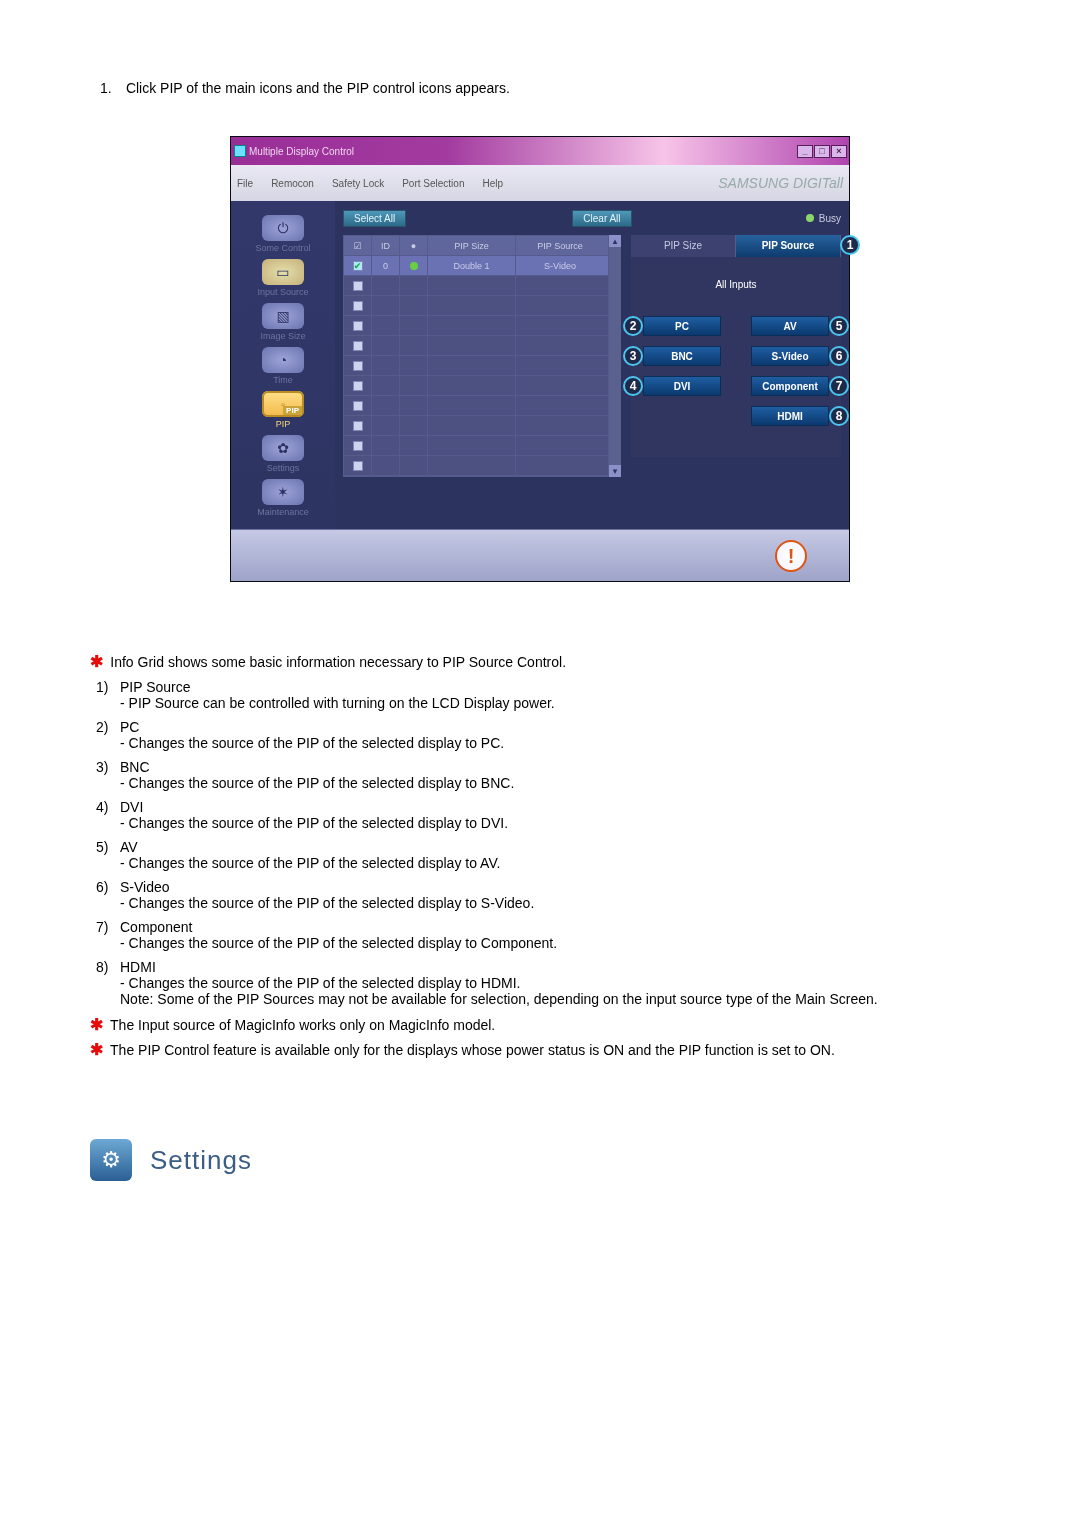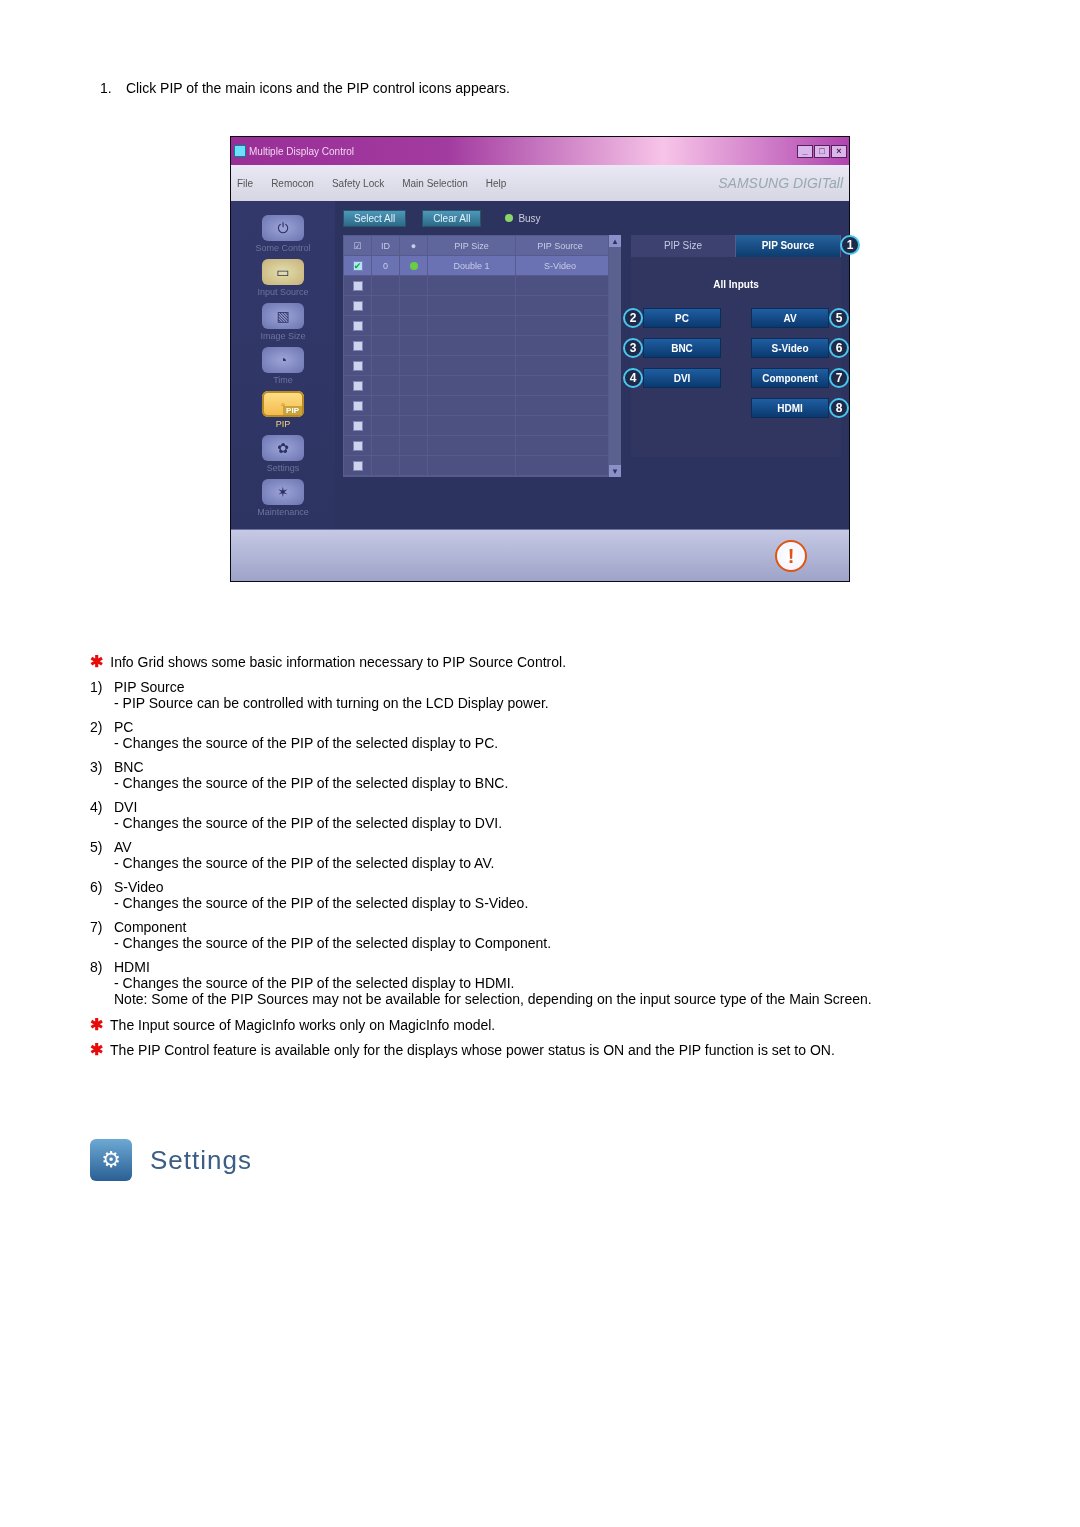--- a/index.html
+++ b/index.html
@@ -98,20 +98,21 @@
     flex: 1;
     background: #2d335f;
     padding: 0;
   }
   .toolbar {
     height: 34px;
     display: flex;
     align-items: center;
     gap: 16px;
     padding: 0 8px;
+    justify-content: space-between;
   }
   .tbtn {
     background: linear-gradient(#4f98b9, #2c6a88);
     color: #e5f4fb;
     font-size: 10px;
     padding: 2px 10px;
     border: 1px solid #2a536a;
   }
   .busy { display: flex; align-items: center; gap: 5px; color: #c9ccdf; font-size: 10px; margin-left: 8px; }
   .busy-dot { width: 8px; height: 8px; border-radius: 50%; background: #8ad66a; }
@@ -170,21 +171,21 @@
   .tab.active {
     background: linear-gradient(#27629e, #0d3c6e);
     color: #fff;
     font-weight: bold;
   }
   .panelbody {
     background: #30365f;
     padding: 22px 10px 14px;
     min-height: 200px;
   }
-  .all-inputs { text-align: center; color: #fff; font-weight: bold; font-size: 10px; margin-bottom: 18px; }
+  .all-inputs { text-align: center; color: #fff; font-weight: normal; font-size: 10px; margin-bottom: 26px; }
   .btnrow { display: flex; justify-content: center; gap: 30px; margin-bottom: 10px; position: relative; }
   .srcbtn {
     width: 78px;
     height: 20px;
     background: linear-gradient(#1f5ea2, #0a396f);
     border: 1px solid #0a2e57;
     color: #fff;
     font-size: 10px;
     font-weight: bold;
     display: flex; align-items: center; justify-content: center;
@@ -221,21 +222,21 @@
     font-size: 20px;
     font-weight: bold;
     text-align: center;
     line-height: 28px;
   }
 
   
   .notes { margin-top: 30px; }
   .starline { margin: 4px 0 8px 0; }
   .star { color: #e60c0c; font-weight: bold; font-size: 16px; margin-right: 3px; }
-  .numlist { }
+  .numlist { margin-left: 6px; }
   .numitem { margin-bottom: 8px; }
   .numitem .nm { display: inline-block; width: 24px; }
   .numitem .desc { margin-left: 24px; display: block; }
   .final-starlines p { margin-bottom: 6px; }
   .section-hd {
     margin-top: 80px;
     display: flex;
     align-items: center;
     gap: 18px;
   }
@@ -273,21 +274,21 @@
         <div class="winbtn">□</div>
         <div class="winbtn">×</div>
       </div>
     </div>
 
     <div class="menubar">
       <div class="menubar-items">
         <span>File</span>
         <span>Remocon</span>
         <span>Safety Lock</span>
-        <span>Main Selection</span>
+        <span>Port Selection</span>
         <span>Help</span>
       </div>
       <div class="brand">SAMSUNG DIGITall</div>
     </div>
 
     <div class="winbody">
 
       <div class="sidebar">
         <div class="side-item">
           <div class="side-icon">⏻</div>

